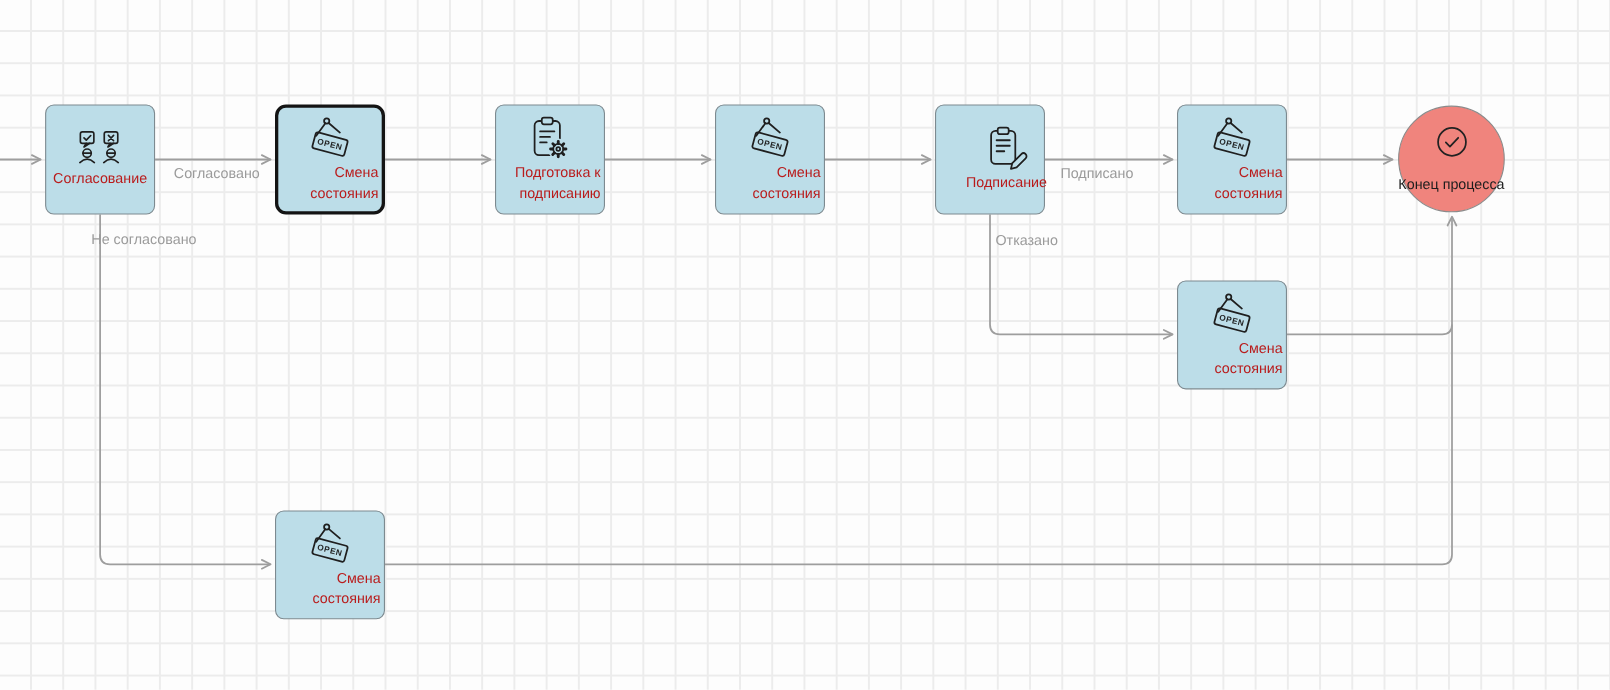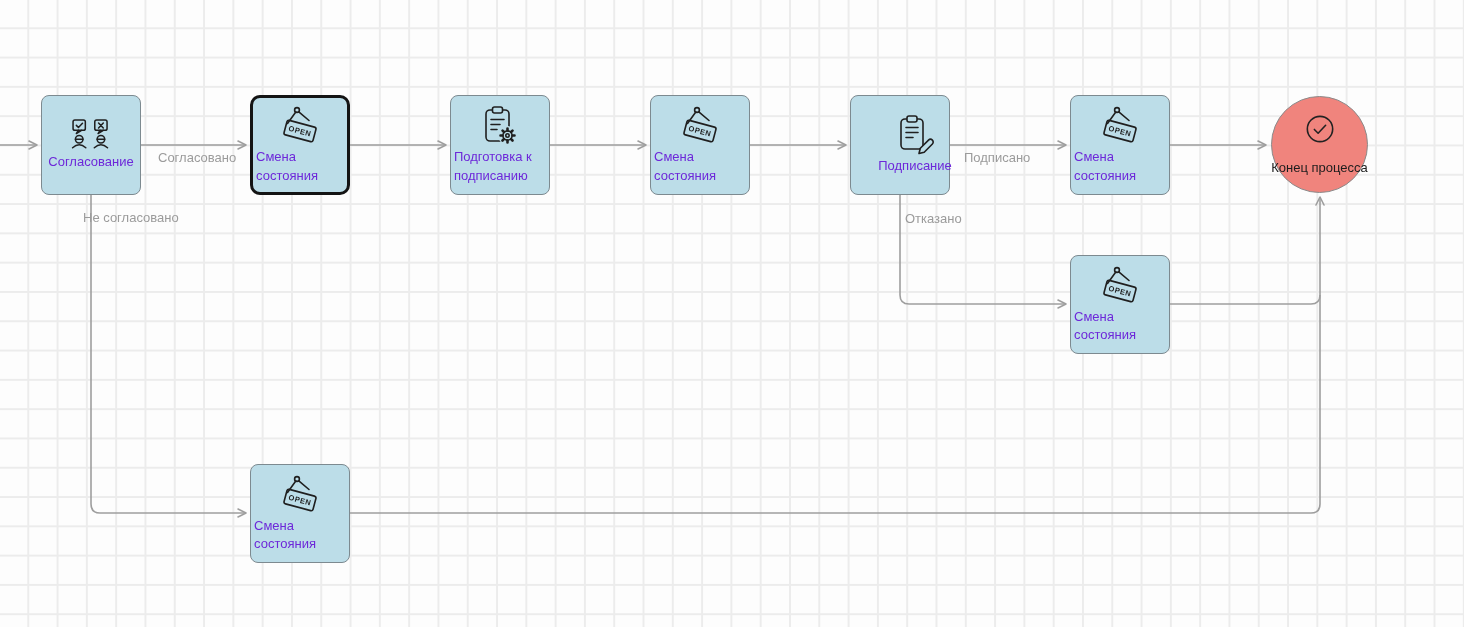--- a/index.html
+++ b/index.html
@@ -41,22 +41,22 @@
     cursor: default;
   }
   .node.selected {
     border: 3px solid #141414;
     border-radius: 10px;
   }
   .node .icon { flex: 0 0 auto; margin-bottom: 1px; }
   .node .node-label {
     font-size: 13px;
     line-height: 18.5px;
-    color: #6d28d9;
-    text-align: left;
+    color: #b91c1c;
+    text-align: right;
   }
   .end-node {
     position: absolute;
     width: 97px; height: 97px;
     box-sizing: border-box;
     background: #f0847d;
     border: 1px solid #8b8b8b;
     border-radius: 50%;
     display: flex;
     flex-direction: column;

